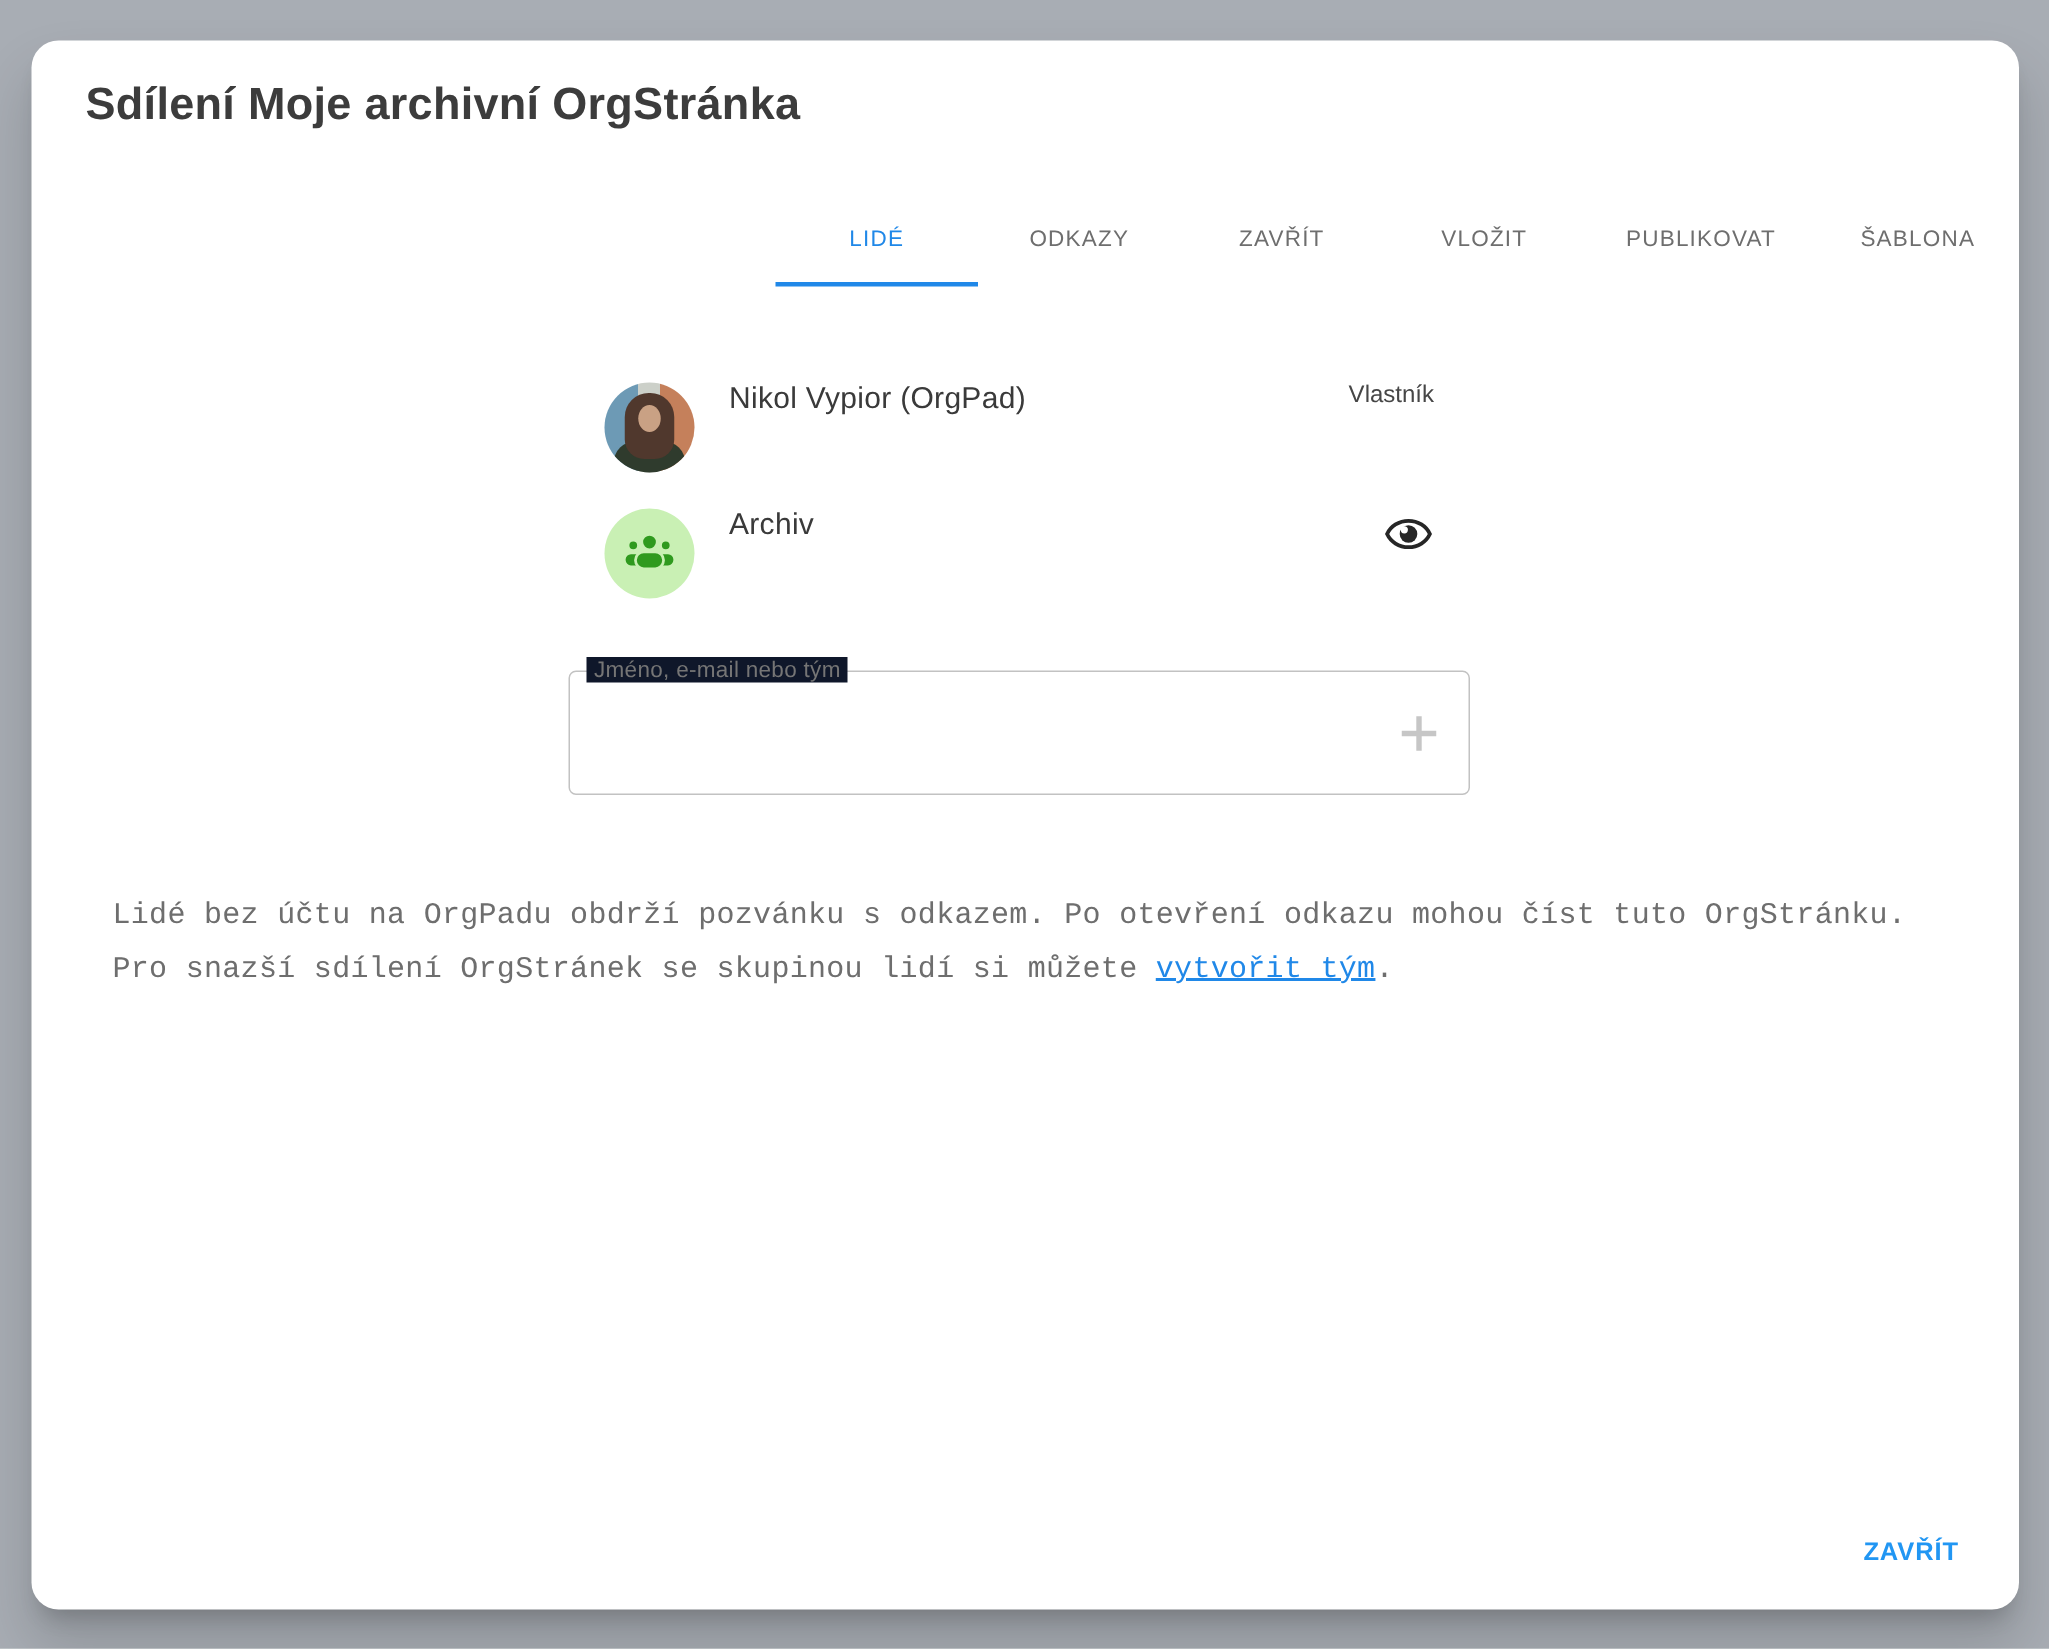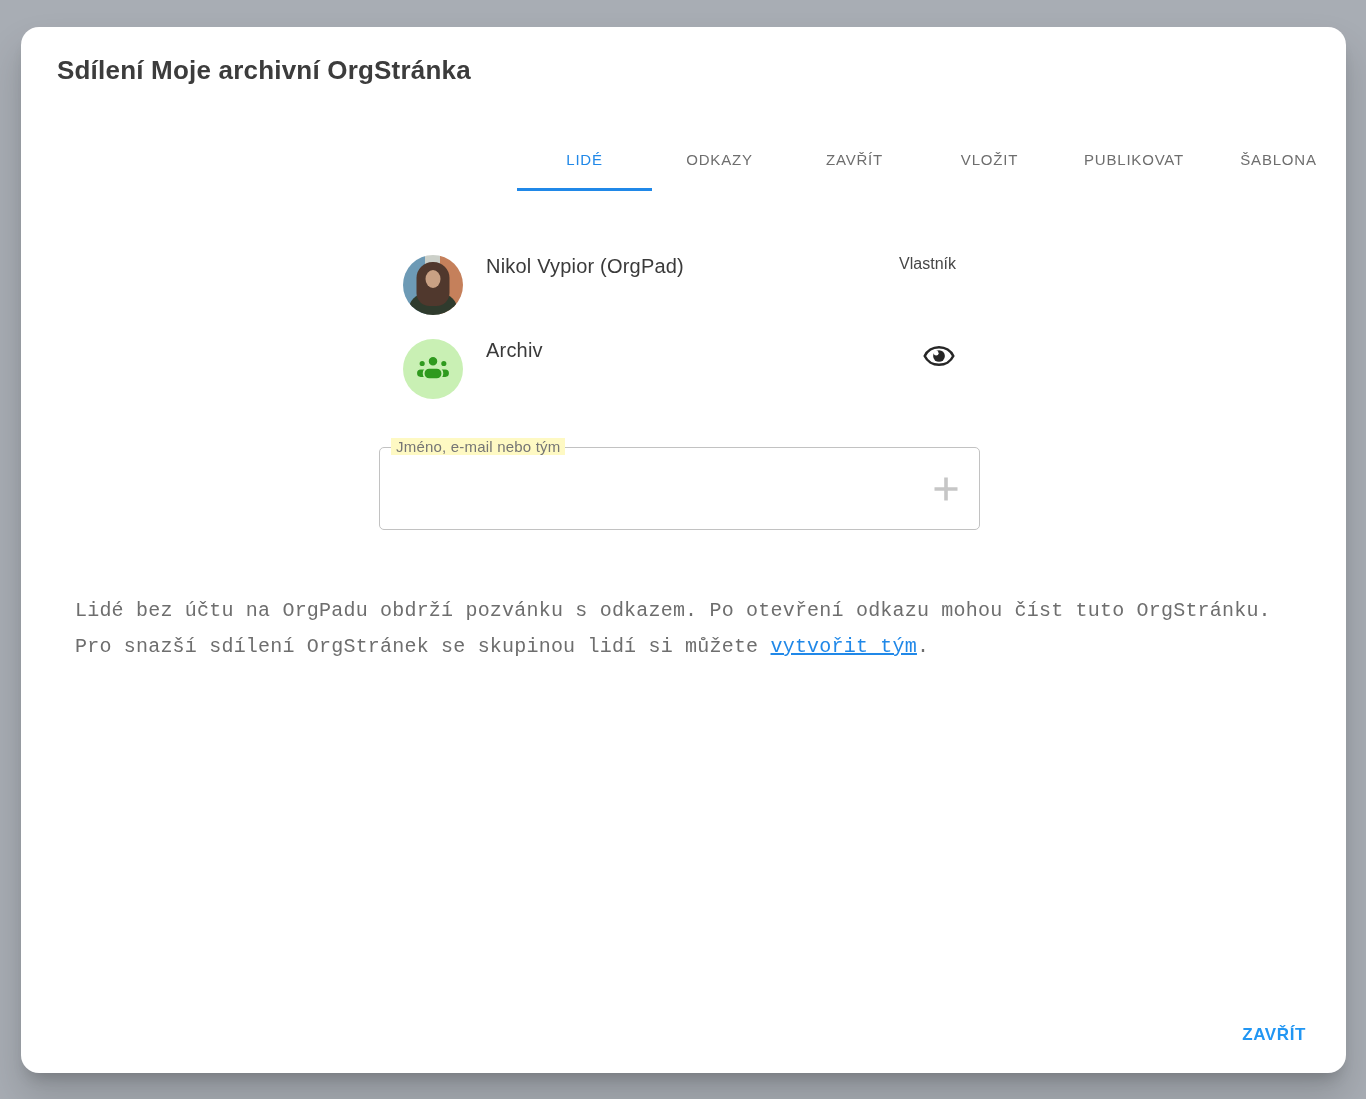--- a/index.html
+++ b/index.html
@@ -14,21 +14,21 @@
     position: absolute;
     left: 21px; top: 27px;
     width: 1325px; height: 1046px;
     background: #ffffff;
     border-radius: 18px;
     box-shadow: 0 11px 15px -7px rgba(0,0,0,.2), 0 24px 38px 3px rgba(0,0,0,.14);
   }
   .dialog-title {
     position: absolute;
     left: 36px; top: 27px;
-    font-size: 26px;
+    font-size: 30px;
     line-height: 32px;
     color: #3c3c3c;
     letter-spacing: 0.2px;
   }
   
   .tabs {
     position: absolute;
     top: 100px; left: 0; right: 0;
     height: 64px;
     display: flex;
@@ -127,21 +127,21 @@
   .field {
     position: relative;
     margin-top: 48px;
     height: 83px;
     border: 1px solid #c2c2c2;
     border-radius: 5px;
   }
   .field-label {
     position: absolute;
     top: -10px; left: 11px;
-    background: #fef9c3;
+    background: #0f172a;
     padding: 0 5px;
     font-size: 15px;
     color: #757575;
     letter-spacing: 0.2px;
   }
   .field-input {
     position: absolute;
     left: 14px; top: 8px;
     width: calc(100% - 80px);
     height: calc(100% - 16px);

